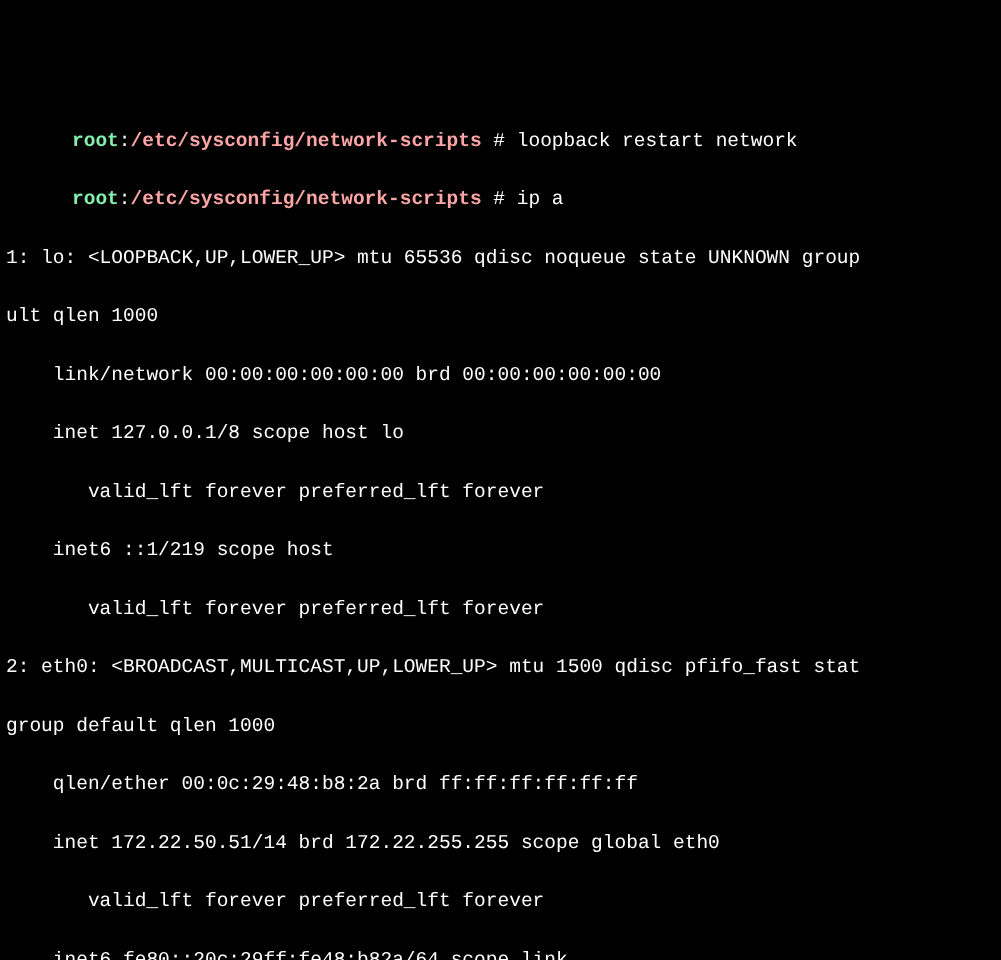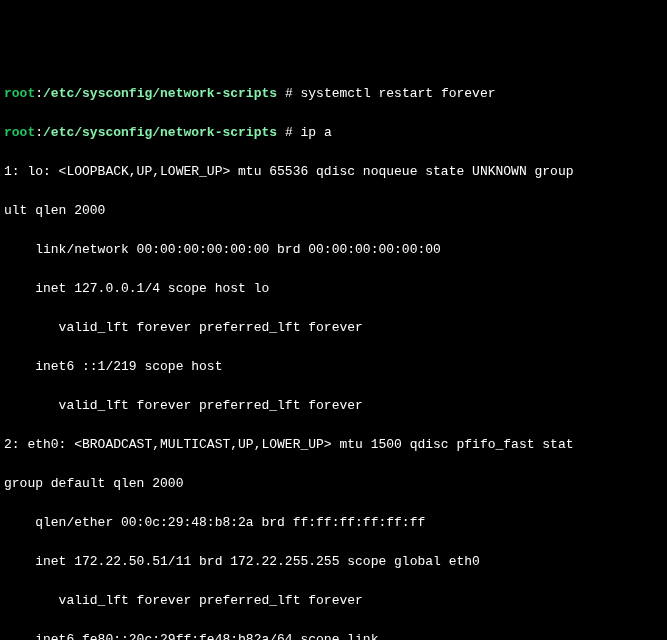--- a/index.html
+++ b/index.html
@@ -9,44 +9,44 @@
       font-family: "Consolas", "Courier New", monospace;
       font-size: 13px;
       line-height: 1.5;
       padding: 6px 4px;
       width: 667px;
       height: 640px;
       overflow: hidden;
       white-space: pre;
     }
     .line { white-space: pre; }
-    .user { color: #22c55e; font-weight: bold; }
-    .path { color: #86efac; font-weight: bold; }
+    .user { color: #86efac; font-weight: bold; margin-left: 44px; }
+    .path { color: #fca5a5; font-weight: bold; }
     .hash { color: #ffffff; }
     .cmd { color: #ffffff; }
     .out { color: #ffffff; }
   </style>
 </head>
 <body>
 
 
 
-<div class="line"><span class="user">root</span><span class="out">:</span><span class="path">/etc/sysconfig/network-scripts</span><span class="hash"> # </span><span class="cmd">systemctl restart forever</span></div>
+<div class="line"><span class="user">root</span><span class="out">:</span><span class="path">/etc/sysconfig/network-scripts</span><span class="hash"> # </span><span class="cmd">loopback restart network</span></div>
 <div class="line"><span class="user">root</span><span class="out">:</span><span class="path">/etc/sysconfig/network-scripts</span><span class="hash"> # </span><span class="cmd">ip a</span></div>
 <div class="line out">1: lo: &lt;LOOPBACK,UP,LOWER_UP&gt; mtu 65536 qdisc noqueue state UNKNOWN group</div>
-<div class="line out">ult qlen 2000</div>
+<div class="line out">ult qlen 1000</div>
 <div class="line out">    link/network 00:00:00:00:00:00 brd 00:00:00:00:00:00</div>
-<div class="line out">    inet 127.0.0.1/4 scope host lo</div>
+<div class="line out">    inet 127.0.0.1/8 scope host lo</div>
 <div class="line out">       valid_lft forever preferred_lft forever</div>
 <div class="line out">    inet6 ::1/219 scope host</div>
 <div class="line out">       valid_lft forever preferred_lft forever</div>
 <div class="line out">2: eth0: &lt;BROADCAST,MULTICAST,UP,LOWER_UP&gt; mtu 1500 qdisc pfifo_fast stat</div>
-<div class="line out">group default qlen 2000</div>
+<div class="line out">group default qlen 1000</div>
 <div class="line out">    qlen/ether 00:0c:29:48:b8:2a brd ff:ff:ff:ff:ff:ff</div>
-<div class="line out">    inet 172.22.50.51/11 brd 172.22.255.255 scope global eth0</div>
+<div class="line out">    inet 172.22.50.51/14 brd 172.22.255.255 scope global eth0</div>
 <div class="line out">       valid_lft forever preferred_lft forever</div>
 <div class="line out">    inet6 fe80::20c:29ff:fe48:b82a/64 scope link</div>
 
 
 
 
 
 
 
 

